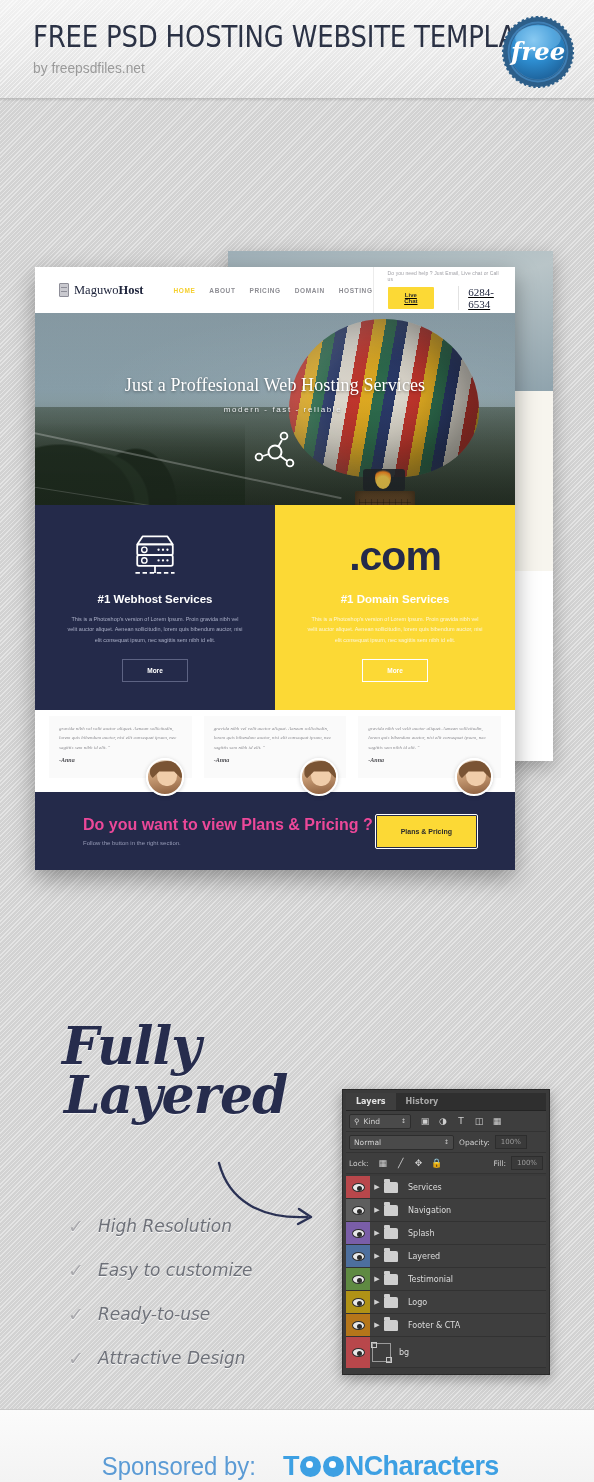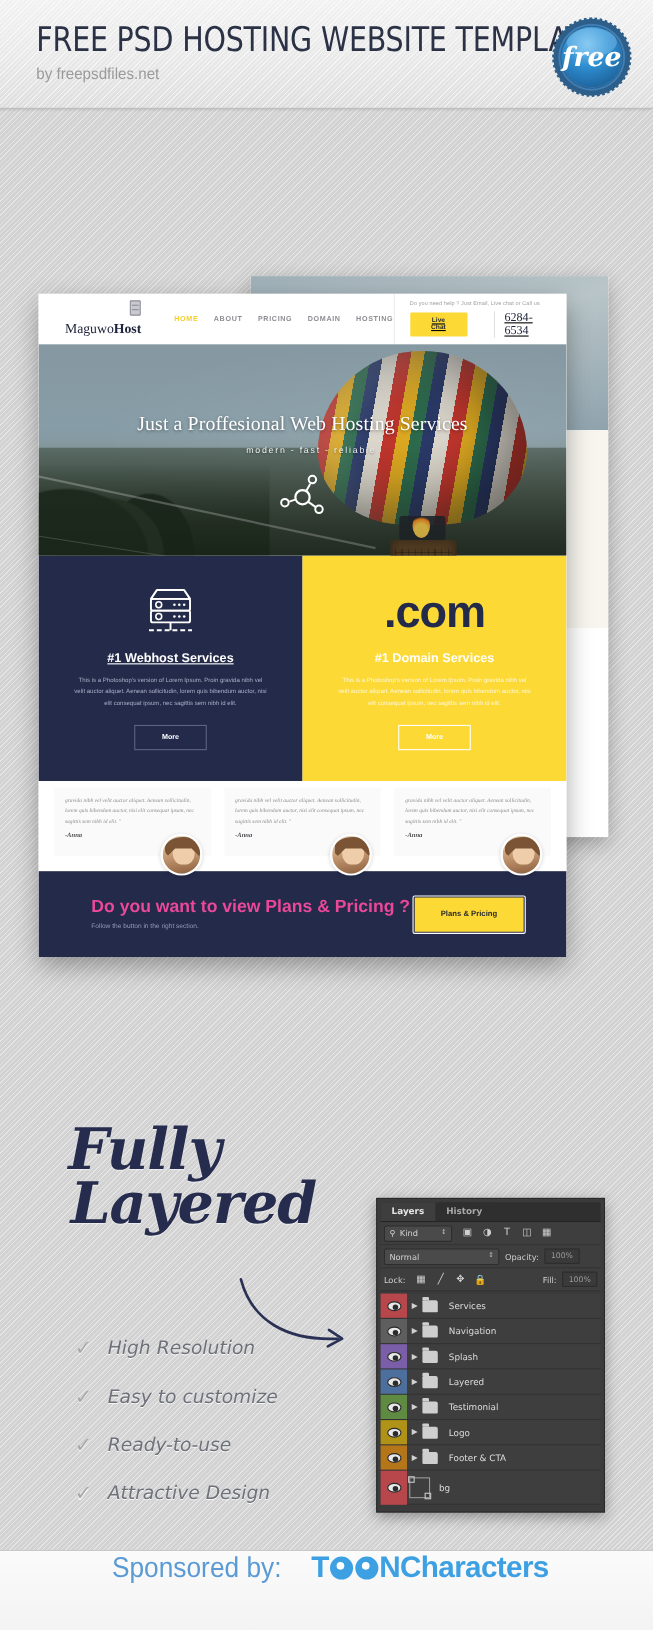--- a/index.html
+++ b/index.html
@@ -175,21 +175,21 @@
   }
 
   
   .mk-nav {
     height: 46px;
     display: flex;
     align-items: center;
     padding: 0 14px 0 24px;
     background: #fff;
   }
-  .mk-logo { display: flex; align-items: flex-end; gap: 5px; flex-direction: column; }
+  .mk-logo { display: flex; align-items: flex-start; gap: 5px; }
   .mk-logo-icon {
     width: 10px; height: 14px;
     background: #c9c9cf;
     border: 1px solid #8e8e98;
     border-radius: 1px;
     position: relative;
   }
   .mk-logo-icon::before, .mk-logo-icon::after {
     content:""; position:absolute; left:1px; right:1px; height:1px; background:#8e8e98;
   }
@@ -435,21 +435,21 @@
     font-weight: 700;
     color: #242a4a;
     line-height: 54px;
     letter-spacing: -1px;
   }
   .feat-h {
     font-size: 11.5px;
     font-weight: 700;
     margin-top: 10px;
   }
-  .feat-dark .feat-h { color: #fff; text-decoration: underline; }
+  .feat-dark .feat-h { color: #fff; }
   .feat-yellow .feat-h { color: #fff; }
   .feat-p {
     font-size: 5.5px;
     line-height: 1.9;
     margin-top: 9px;
   }
   .feat-dark .feat-p { color: #a9aec6; }
   .feat-yellow .feat-p { color: #fdf6d6; }
   .feat-btn {
     margin-top: 14px;
@@ -745,21 +745,21 @@
 
   
   .sponsor {
     position: absolute;
     left: 0; bottom: 0;
     width: 594px;
     height: 73px;
     background: linear-gradient(180deg, #fbfbfb 0%, #f3f3f3 100%);
     border-top: 1px solid #c8c8c8;
     display: flex;
-    align-items: flex-start;
+    align-items: flex-end;
     justify-content: center;
     gap: 20px;
     z-index: 5;
   }
   .sponsor-label {
     font-family: "Liberation Sans Narrow", "Liberation Sans", sans-serif;
     font-size: 26px;
     color: #5b9bd5;
     font-weight: 400;
     transform: scaleX(0.92);

